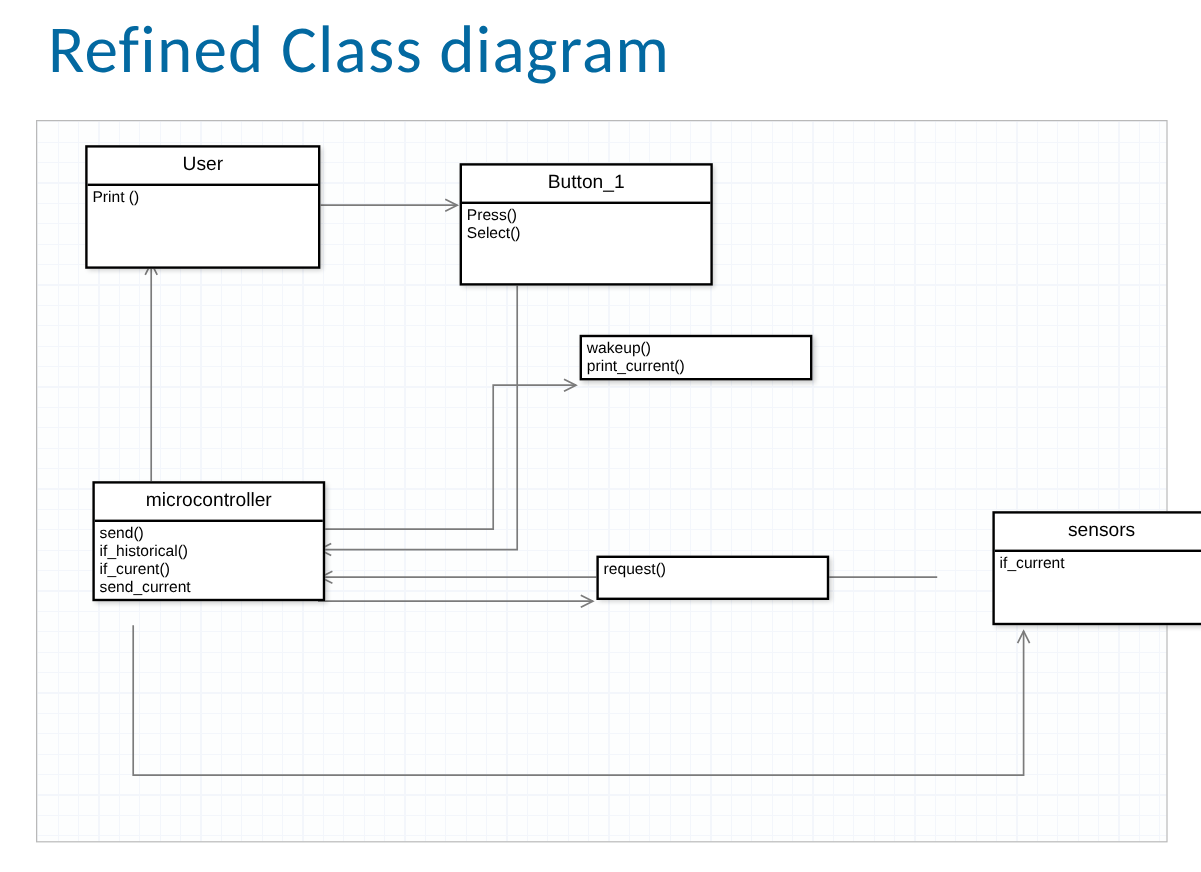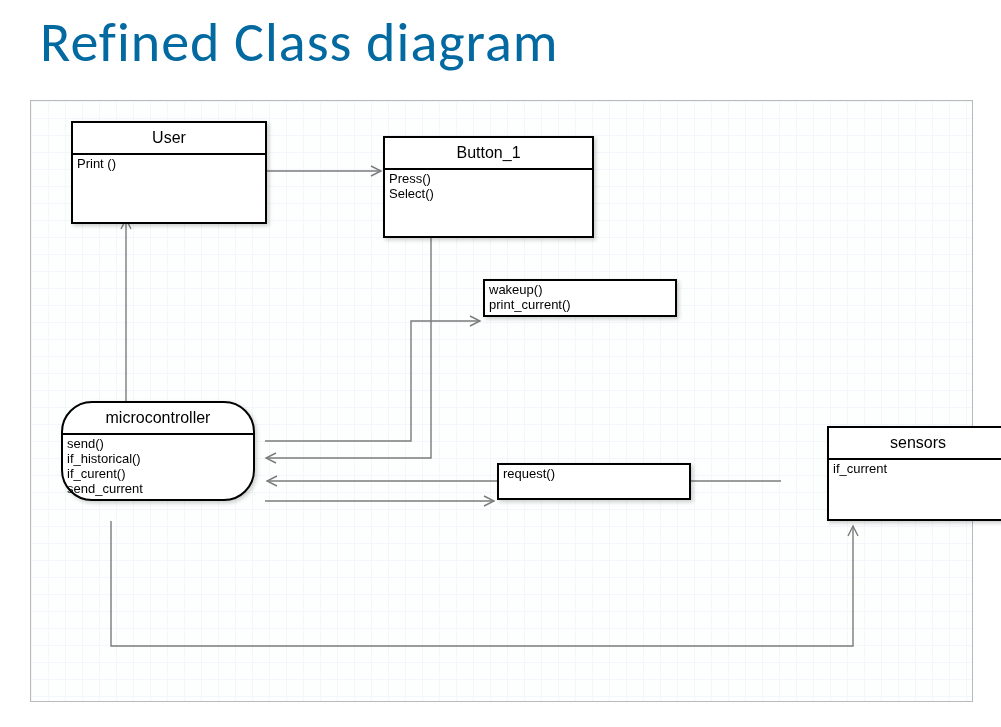--- a/index.html
+++ b/index.html
@@ -107,21 +107,21 @@
     </div>
   </div>
 
   <div class="class-box" style="left:452px; top:178px; width:190px;">
     <div class="class-body center">
       <div class="method-line">wakeup()</div>
       <div class="method-line">print_current()</div>
     </div>
   </div>
 
-  <div class="class-box" style="left:30px; top:300px; width:190px;border-radius:31px;">
+  <div class="class-box" style="left:46px; top:300px; width:190px;">
     <div class="class-head">microcontroller</div>
     <div class="class-body center">
       <div class="method-line">send()</div>
       <div class="method-line">if_historical()</div>
       <div class="method-line">if_curent()</div>
       <div class="method-line">send_current</div>
     </div>
   </div>
 
   <div class="class-box" style="left:466px; top:362px; width:190px;">

